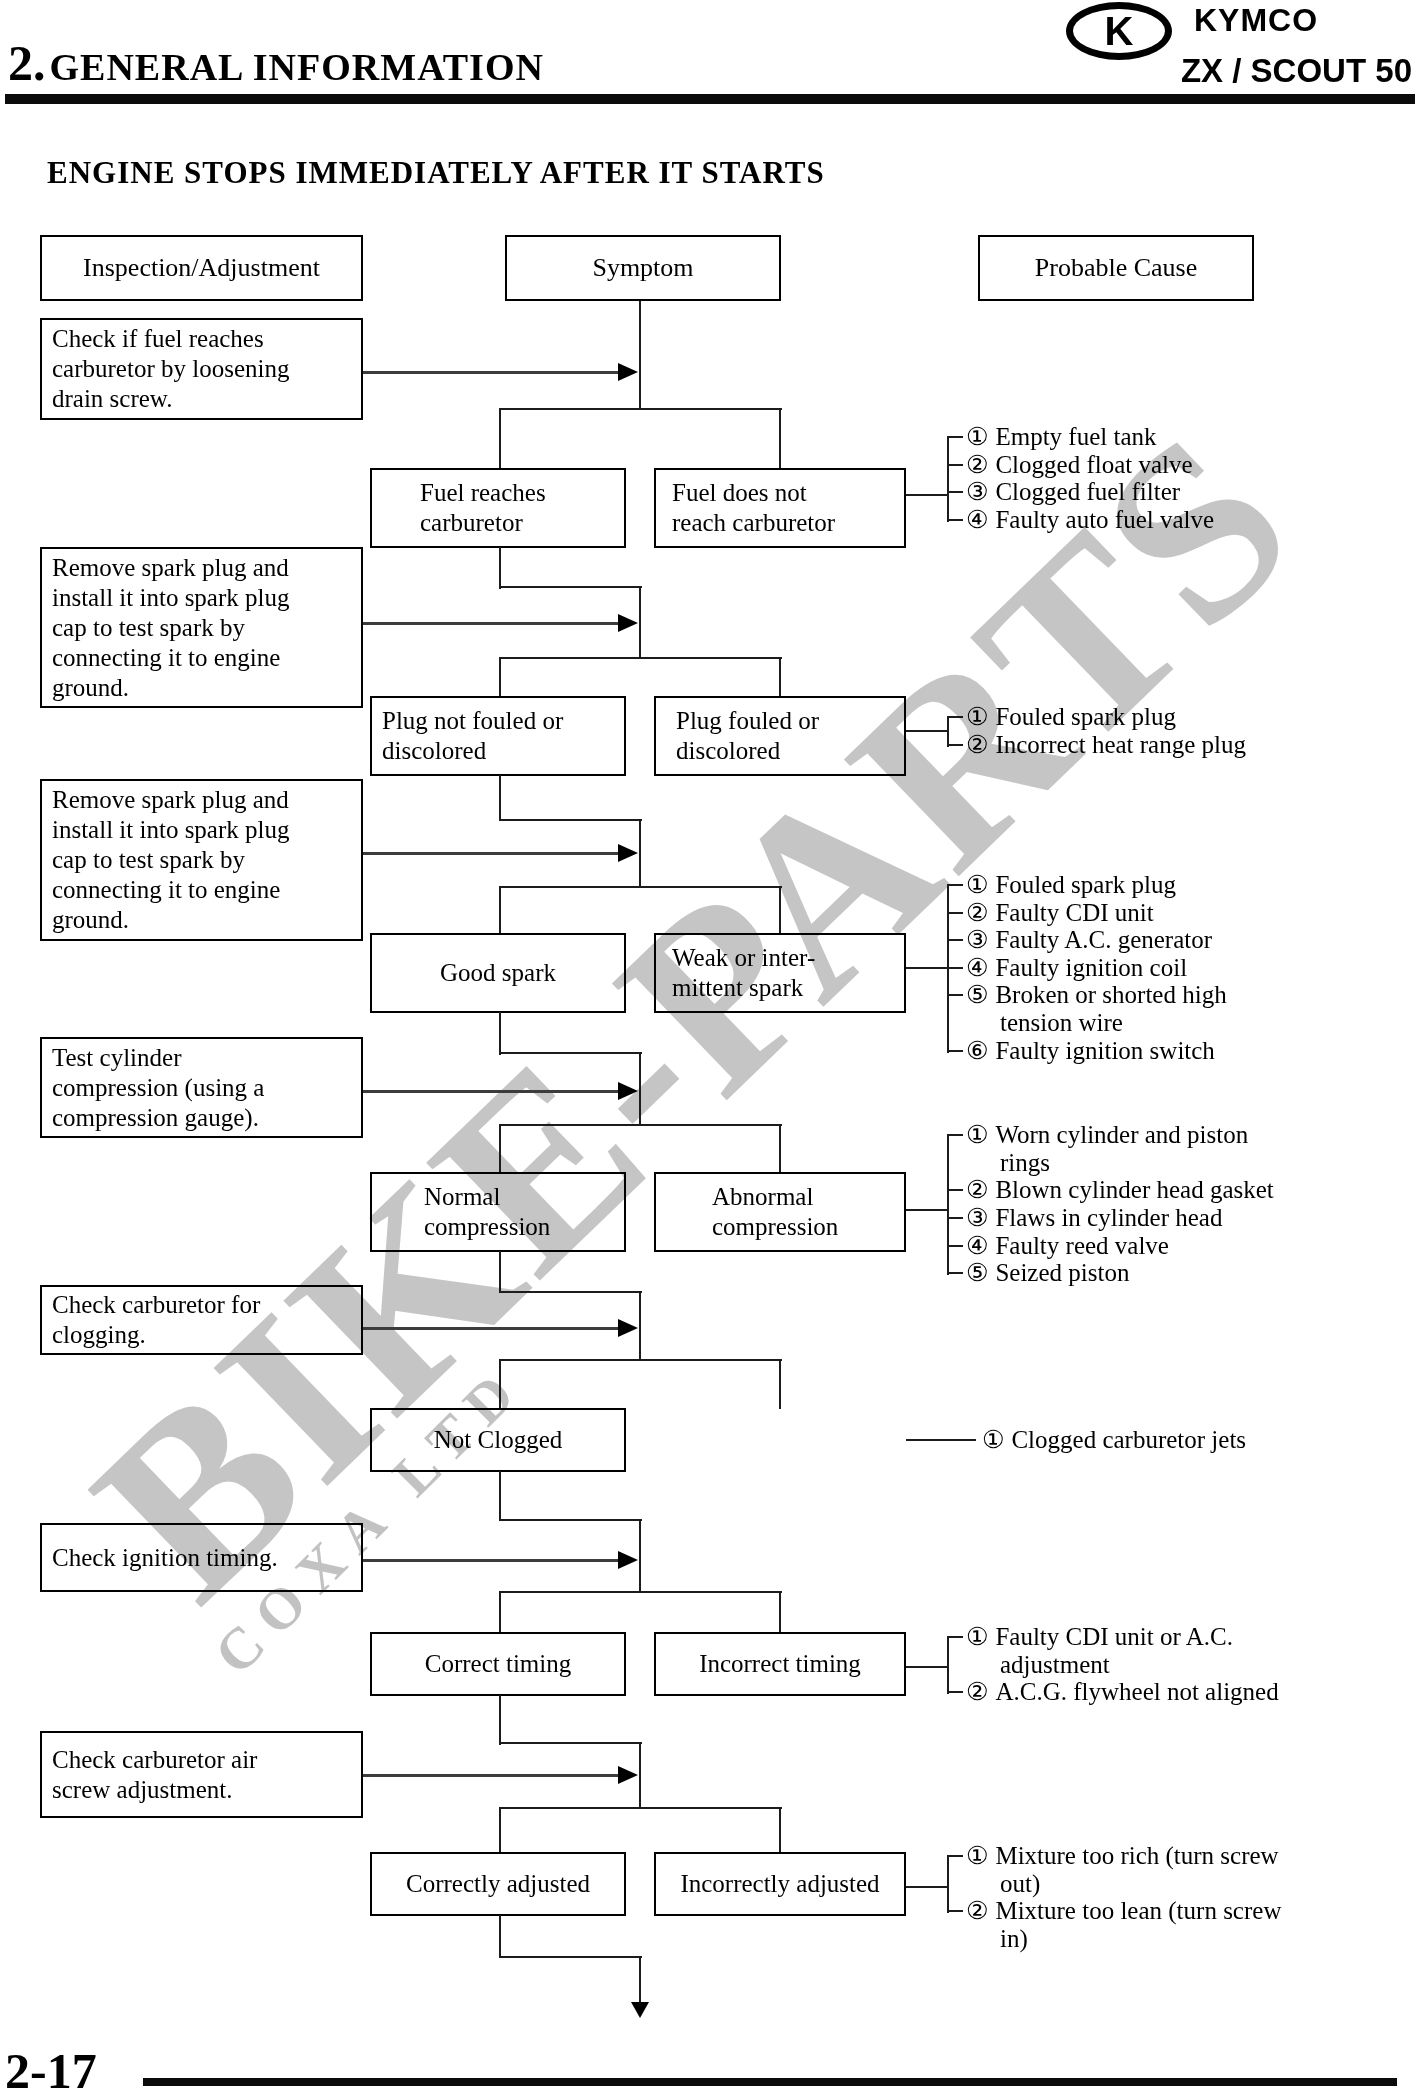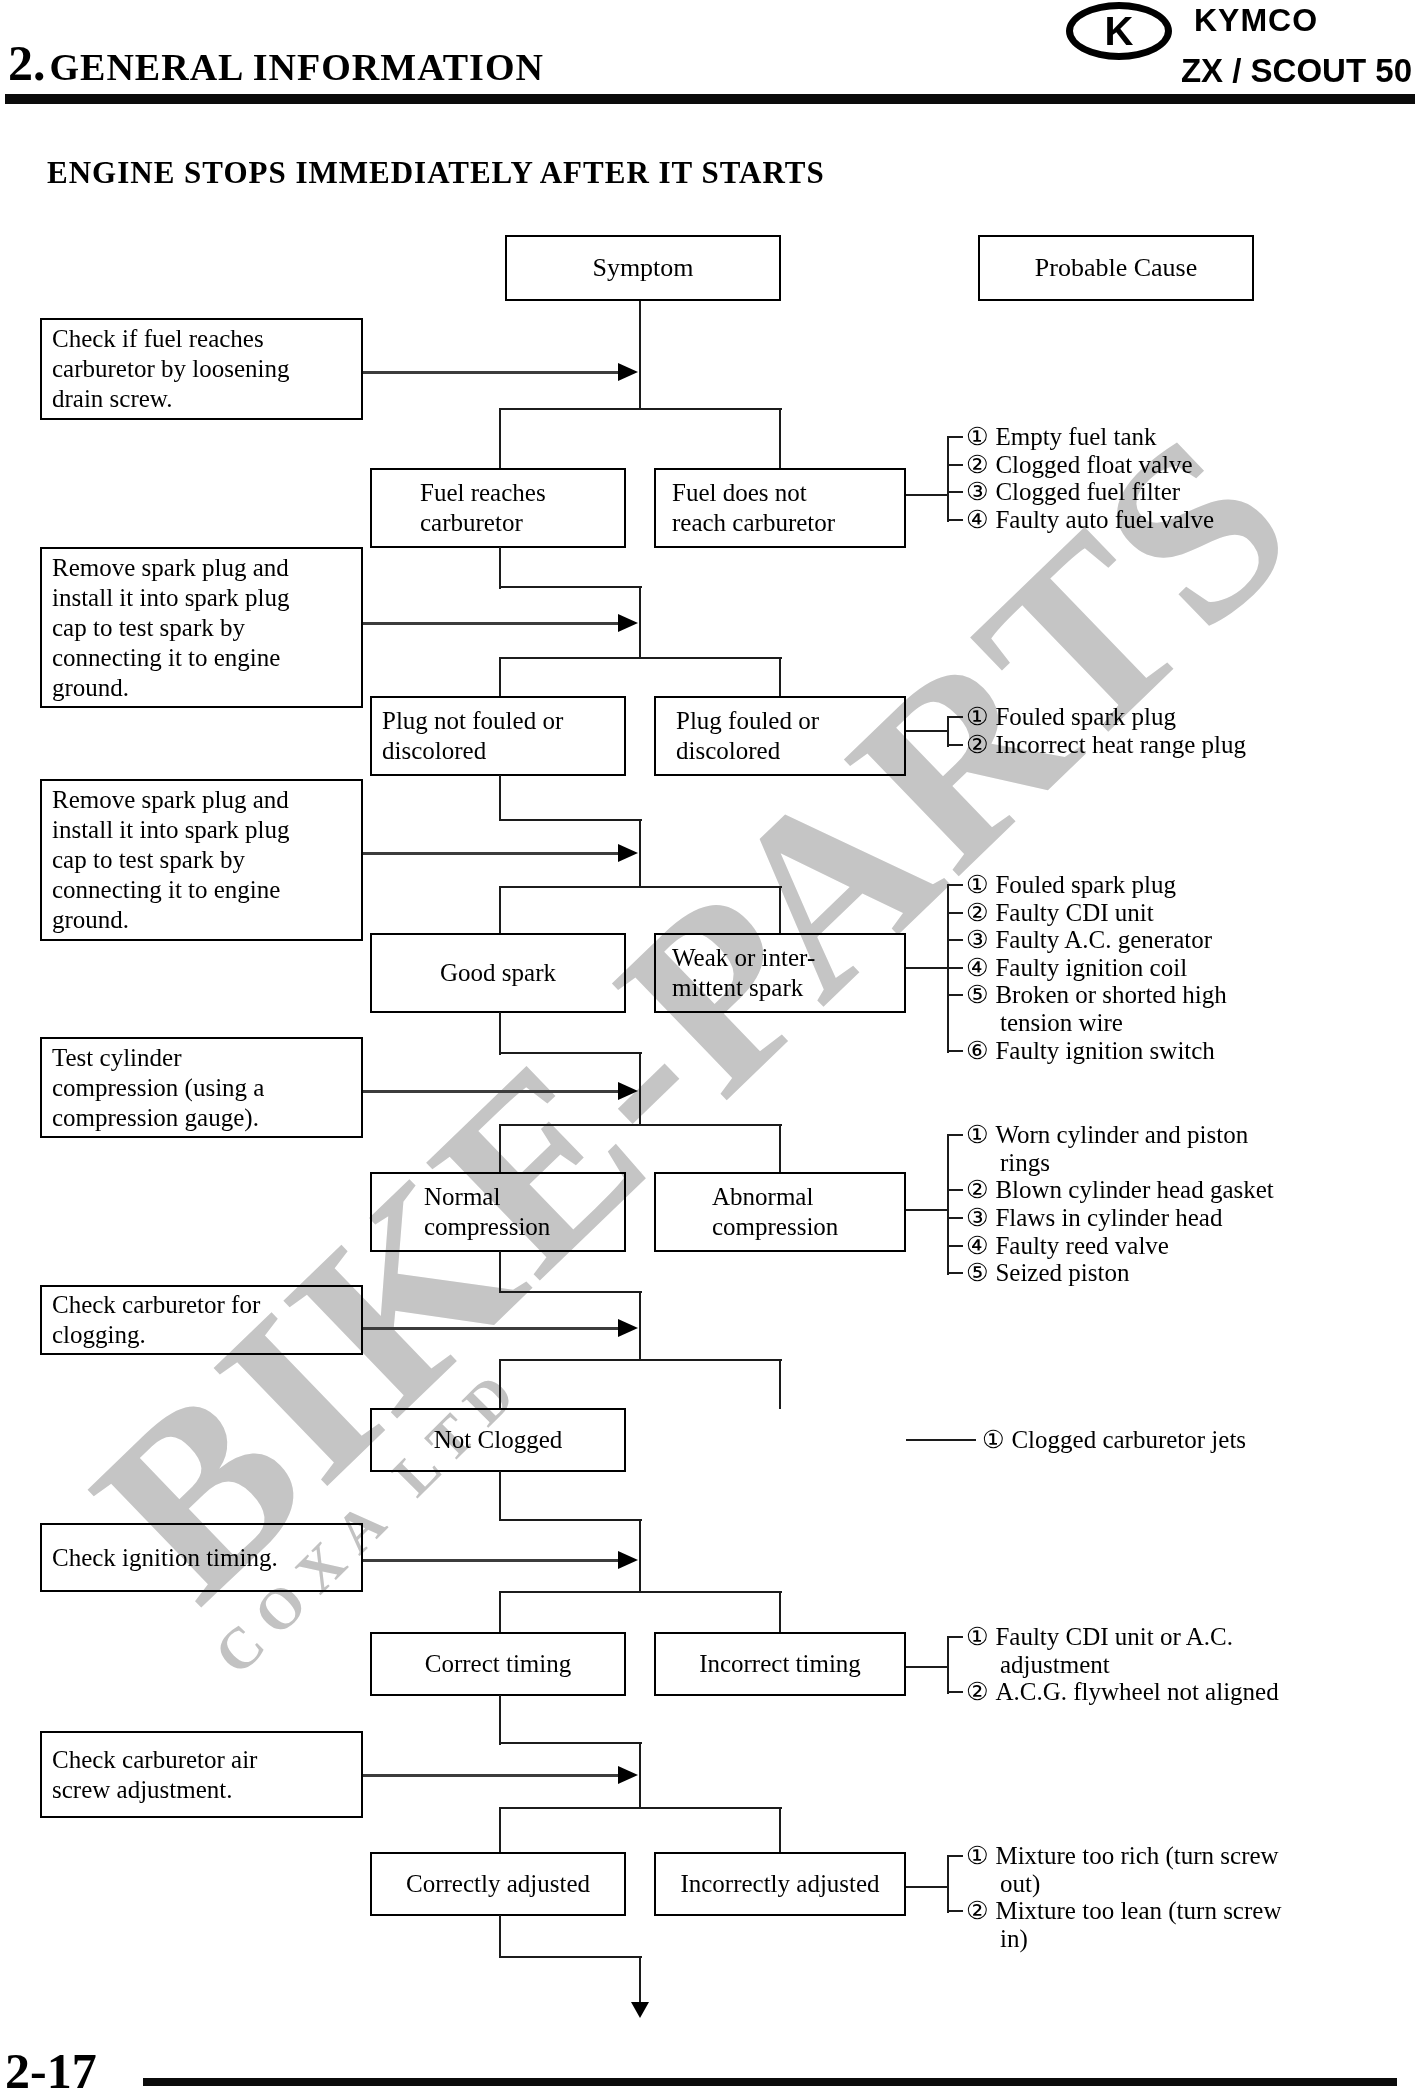--- a/index.html
+++ b/index.html
@@ -54,20 +54,23 @@
 
   <div class="chapter"><span class="num">2.</span> <span class="rest">GENERAL INFORMATION</span></div>
   <div class="hrule"></div>
   <div class="logo-ellipse">
       <span class="logo-k">K</span>
     </div>
   <div class="brand">KYMCO</div>
   <div class="model">ZX / SCOUT 50</div>
   <div class="ptitle">ENGINE STOPS IMMEDIATELY AFTER IT STARTS</div>
 
+  <div class="box c hd" style="left:40px;top:235px;width:323px;height:66px;">
+      <span>Inspection/Adjustment</span>
+    </div>
   <div class="box c hd" style="left:505px;top:235px;width:276px;height:66px;">
       <span>Symptom</span>
     </div>
   <div class="box c hd" style="left:978px;top:235px;width:276px;height:66px;">
       <span>Probable Cause</span>
     </div>
 
   <div class="vl" style="left:639px;top:301px;height:109px;"></div>
 
   <div class="box l" style="left:40px;top:318px;width:323px;height:102px;padding-left:10px;">

